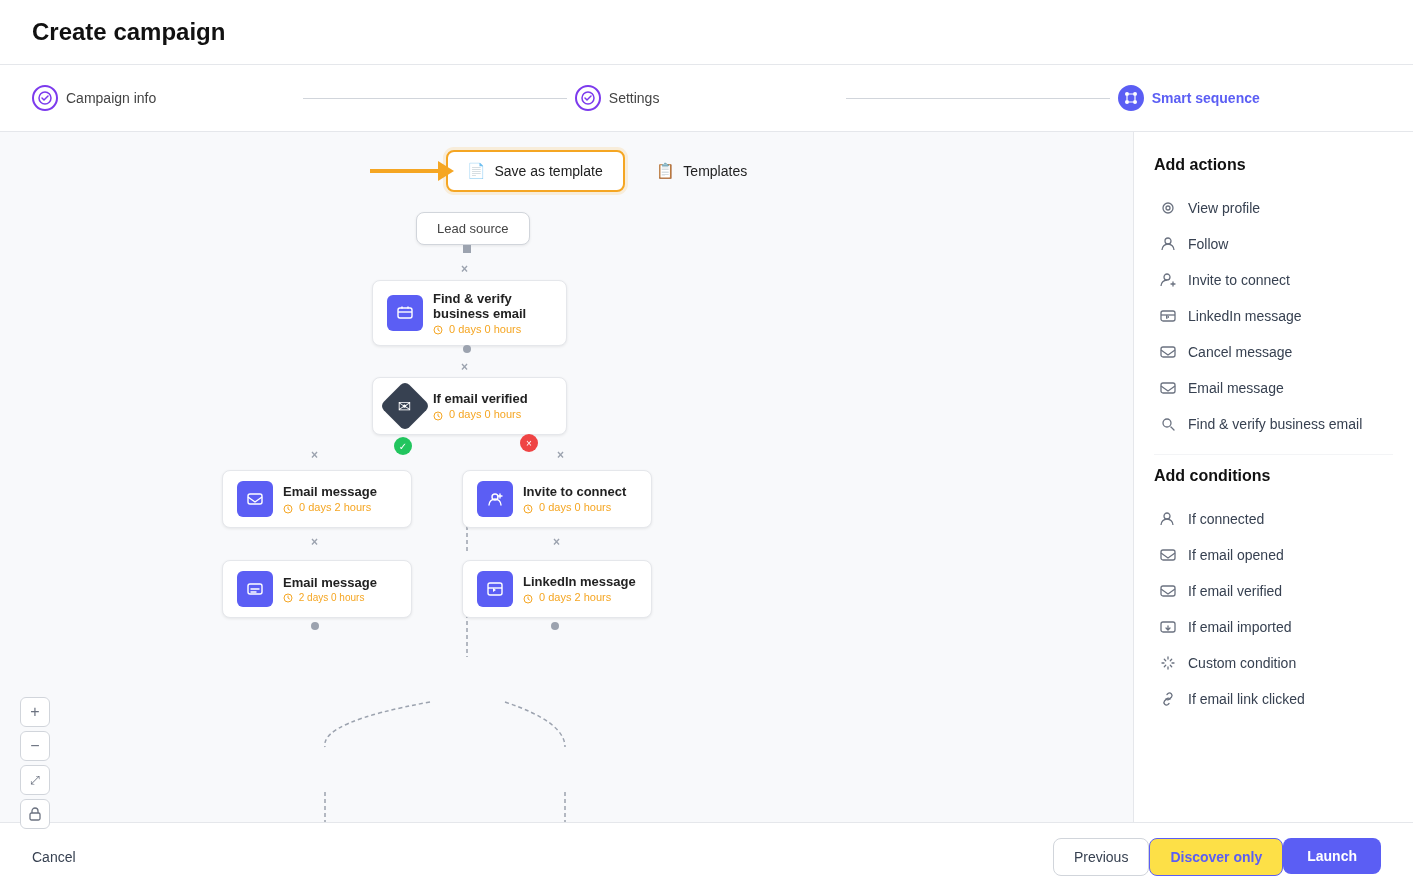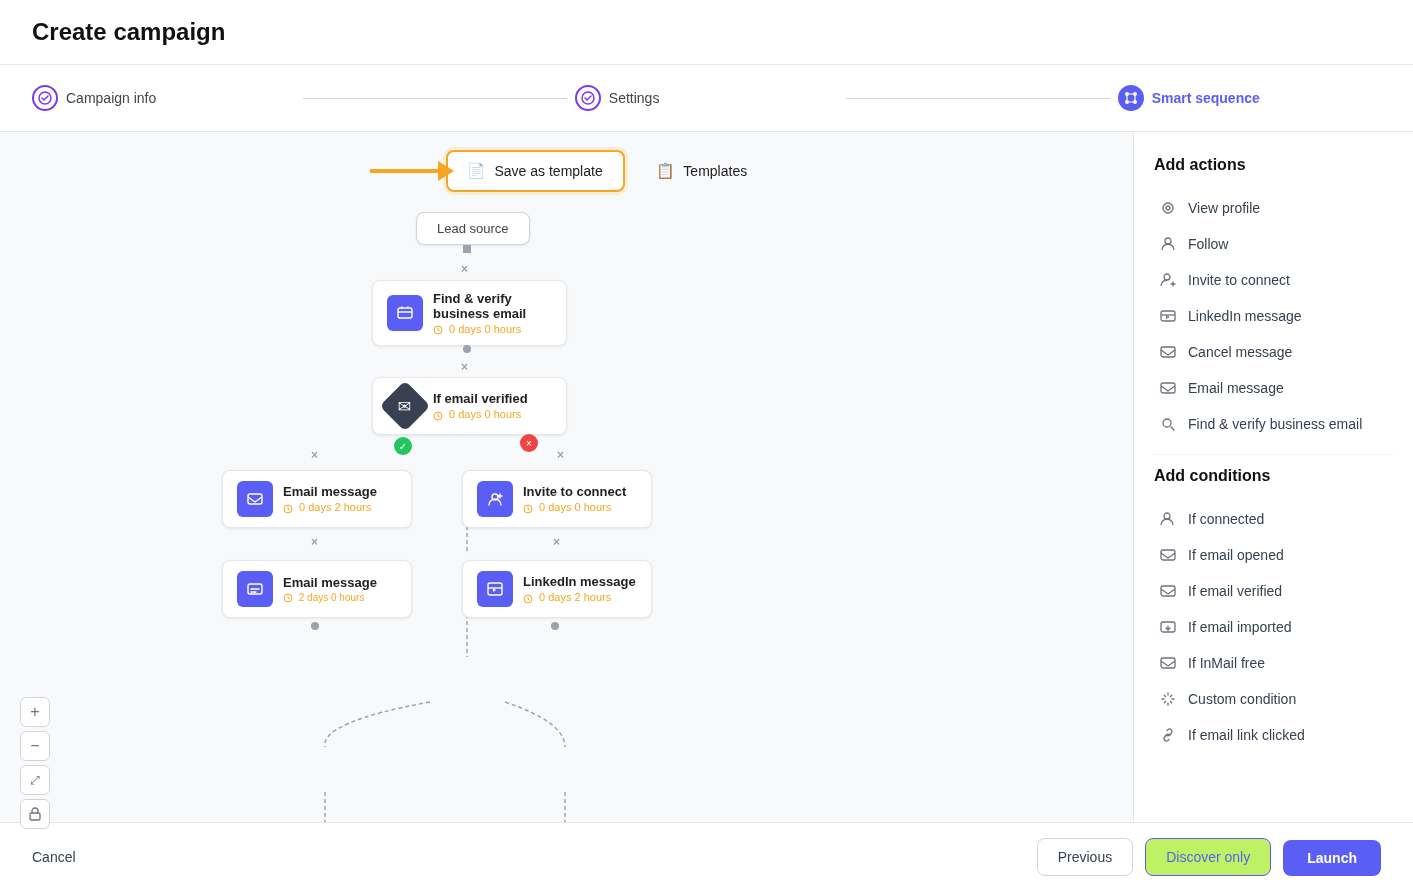--- a/index.html
+++ b/index.html
@@ -40,23 +40,23 @@
     .right-panel { width: 280px; background: #fff; border-left: 1px solid #e5e7eb; padding: 24px 20px; overflow-y: auto; }
     .panel-section-title { font-size: 16px; font-weight: 700; color: #111; margin-bottom: 16px; }
     .panel-item { display: flex; align-items: center; gap: 10px; padding: 8px 4px; cursor: pointer; border-radius: 6px; }
     .panel-item-icon { width: 20px; height: 20px; display: flex; align-items: center; justify-content: center; color: #6b7280; font-size: 15px; flex-shrink: 0; }
     .panel-item-label { font-size: 14px; color: #374151; }
     .panel-divider { height: 1px; background: #f3f4f6; margin: 12px 0; }
 
     
     .bottom-bar { position: fixed; bottom: 0; left: 0; right: 0; height: 68px; background: #fff; border-top: 1px solid #e5e7eb; display: flex; align-items: center; justify-content: space-between; padding: 0 32px; }
     .cancel-btn { background: none; border: none; font-size: 14px; color: #374151; cursor: pointer; }
-    .bottom-right { display: flex; align-items: flex-end; gap: 12px; }
+    .bottom-right { display: flex; align-items: flex-start; gap: 0; }
     .prev-btn { background: #fff; border: 1px solid #d1d5db; border-radius: 8px; padding: 10px 20px; font-size: 14px; color: #374151; cursor: pointer; }
-    .discover-btn { background: #bef264; border: 1.5px solid #5b5ef4; border-radius: 8px; padding: 10px 20px; font-size: 14px; color: #5b5ef4; font-weight: 400; cursor: pointer; }
+    .discover-btn { background: #fde047; border: 1.5px solid #5b5ef4; border-radius: 8px; padding: 10px 20px; font-size: 14px; color: #5b5ef4; font-weight: 700; cursor: pointer; }
     .launch-btn { background: #5b5ef4; border: none; border-radius: 8px; padding: 10px 24px; font-size: 14px; color: #fff; font-weight: 600; cursor: pointer; }
 
     
     .zoom-controls { position: absolute; left: 20px; bottom: 80px; display: flex; flex-direction: column; gap: 4px; z-index: 20; }
     .zoom-btn { width: 30px; height: 30px; background: #fff; border: 1px solid #d1d5db; border-radius: 6px; display: flex; align-items: center; justify-content: center; cursor: pointer; font-size: 16px; color: #6b7280; }
 
     svg.flow-svg { position: absolute; top: 0; left: 0; width: 100%; height: 100%; pointer-events: none; overflow: visible; }
   </style>
 </head>
 <body>
@@ -400,29 +400,20 @@
         <svg width="16" height="16" viewBox="0 0 16 16" fill="none">
             <rect x="1" y="3" width="14" height="10" rx="2" stroke="#6b7280" stroke-width="1.3"></rect>
             <path d="M8 7v4M6 9l2 2 2-2" stroke="#6b7280" stroke-width="1.3" stroke-linecap="round"></path>
           </svg>
       </span>
       <span class="panel-item-label">If email imported</span>
     </div>
     <div class="panel-item">
       <span class="panel-item-icon">
         <svg width="16" height="16" viewBox="0 0 16 16" fill="none">
-            <rect x="1" y="3" width="14" height="10" rx="2" stroke="#6b7280" stroke-width="1.3"></rect>
-            <path d="M1 6l7 5 7-5" stroke="#6b7280" stroke-width="1.3"></path>
-          </svg>
-      </span>
-      <span class="panel-item-label">If InMail free</span>
-    </div>
-    <div class="panel-item">
-      <span class="panel-item-icon">
-        <svg width="16" height="16" viewBox="0 0 16 16" fill="none">
             <path d="M8 2v2M8 12v2M2 8h2m8 0h2M4.3 4.3l1.4 1.4M10.3 10.3l1.4 1.4M4.3 11.7l1.4-1.4M10.3 5.7l1.4-1.4" stroke="#6b7280" stroke-width="1.3" stroke-linecap="round"></path>
           </svg>
       </span>
       <span class="panel-item-label">Custom condition</span>
     </div>
     <div class="panel-item">
       <span class="panel-item-icon">
         <svg width="16" height="16" viewBox="0 0 16 16" fill="none">
             <path d="M6 8a2.5 2.5 0 003.5 0l2-2a2.5 2.5 0 00-3.5-3.5l-1 1" stroke="#6b7280" stroke-width="1.3" stroke-linecap="round"></path>
             <path d="M10 8a2.5 2.5 0 00-3.5 0l-2 2a2.5 2.5 0 003.5 3.5l1-1" stroke="#6b7280" stroke-width="1.3" stroke-linecap="round"></path>

